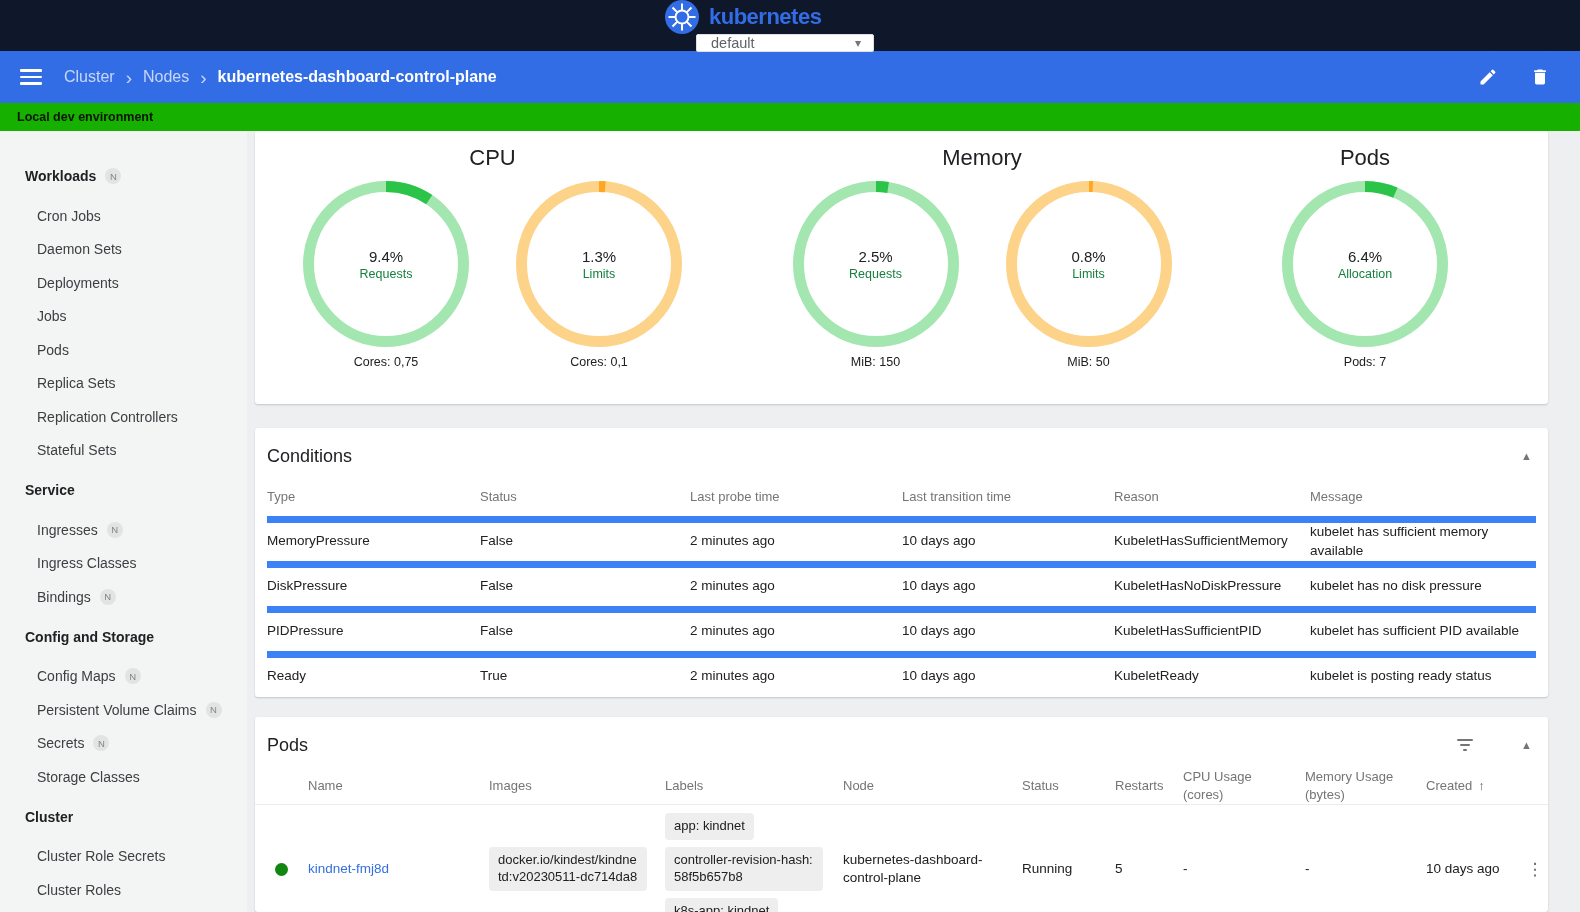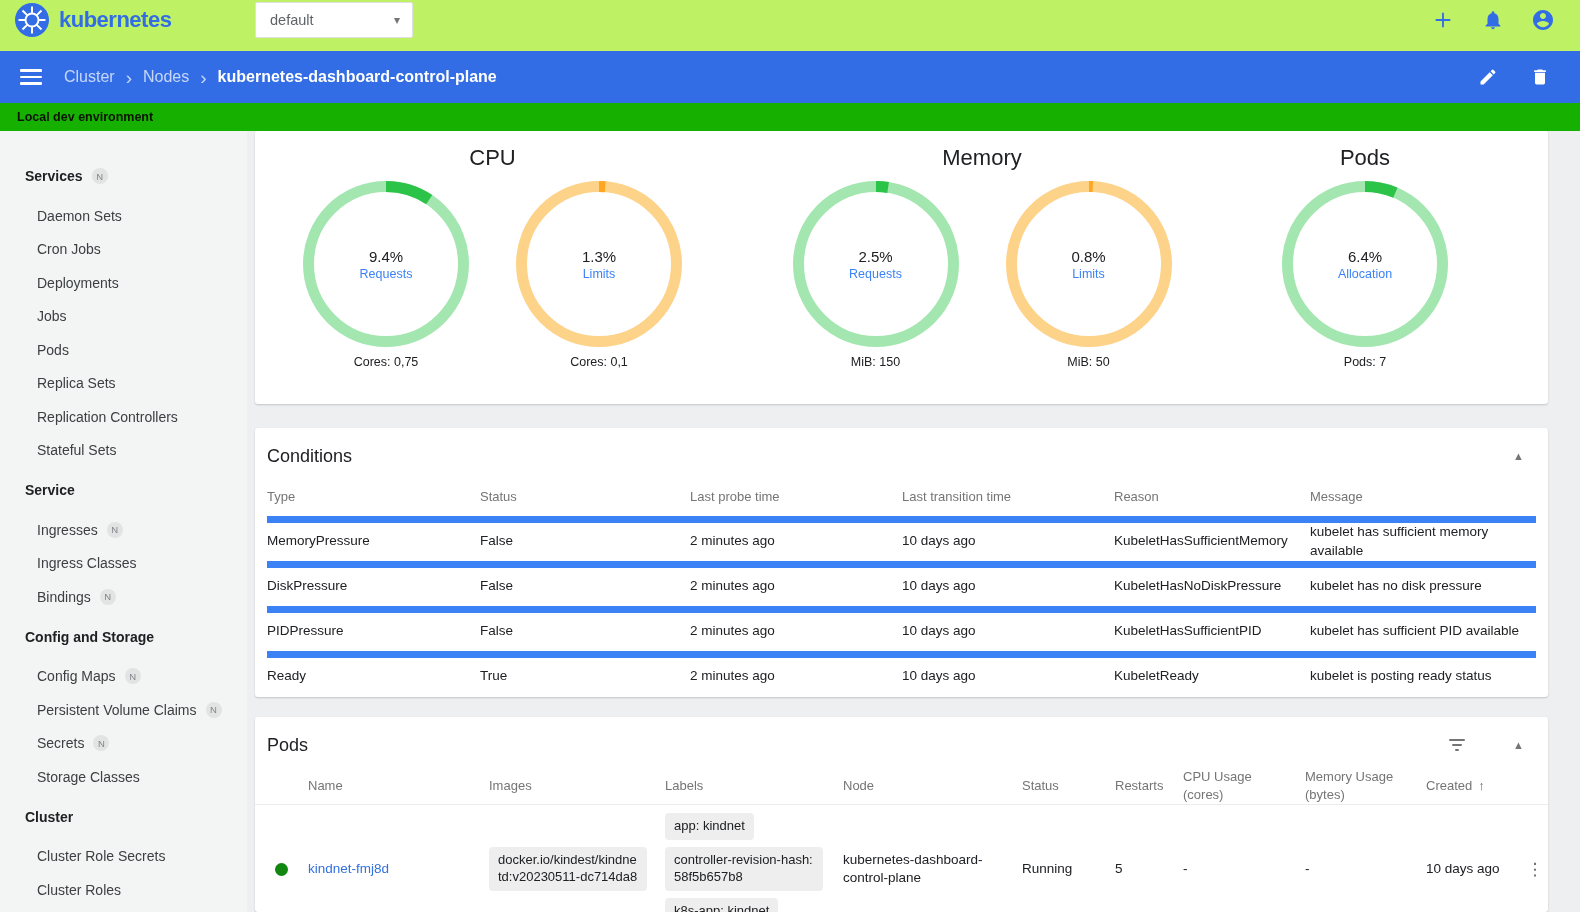--- a/index.html
+++ b/index.html
@@ -1,23 +1,23 @@
 <!DOCTYPE html>
 <html><head>
 <meta charset="utf-8">
 <style>
   * { box-sizing: border-box; }
   body { margin: 0; font-family: "Liberation Sans", sans-serif; }
   .page { position: relative; width: 1580px; height: 912px; background: #edeff0; overflow: hidden; color: #202124; }
 
   
-  .topbar { height: 51px; background: #bef264; display: flex; align-items: center; padding: 0 25px 12px 15px; }
+  .topbar { height: 51px; background: #0f172a; display: flex; align-items: center; padding: 0 25px 12px 15px; flex-direction: column; }
   .brand { display: flex; align-items: center; gap: 10px; width: 240px; cursor: pointer; }
   .brand-text { color: #326de6; font-size: 22px; font-weight: bold; letter-spacing: -0.5px; }
-  .ns-select { width: 158px; height: 36px; border: 1px solid #e0e0e0; border-radius: 2px; background: #fff;
+  .ns-select { width: 178px; height: 36px; border: 1px solid #e0e0e0; border-radius: 2px; background: #fff;
     display: flex; align-items: center; justify-content: space-between; padding: 0 12px 0 14px;
     color: #5f6368; font-size: 14.5px; cursor: pointer; }
   .caret { color: #757575; font-size: 12px; }
   .search-wrap { margin-left: 16px; width: 500px; height: 37px; background: #e9ebeb; border-radius: 2px;
     display: flex; align-items: center; gap: 20px; padding: 0 12px 0 18px; }
   .search-wrap input { border: none; outline: none; background: transparent; font-size: 15px; width: 100%;
     color: #202124; font-family: inherit; }
   .search-wrap input::placeholder { color: #9aa0a6; }
   .top-actions { margin-left: auto; display: flex; align-items: center; gap: 26px; }
   .icon-btn { width: 24px; height: 24px; display: flex; align-items: center; justify-content: center; cursor: pointer; }
@@ -50,25 +50,25 @@
   .card { background: #fff; border-radius: 3px; box-shadow: 0 1px 2px rgba(0,0,0,0.18); }
 
   
   .alloc-card { height: 273px; display: flex; justify-content: space-between; padding: 10px 100px 0 48px; margin-bottom: 24px; }
   .alloc-title { text-align: center; font-size: 22px; height: 34px; line-height: 34px; color: #202124; }
   .gauge-row { display: flex; gap: 47px; margin-top: 6px; }
   .gauge { width: 166px; }
   .gauge-wrap { position: relative; width: 166px; height: 166px; }
   .gauge-center { position: absolute; inset: 0; display: flex; flex-direction: column; align-items: center; justify-content: center; gap: 2px; }
   .g-pct { font-size: 15px; color: #202124; }
-  .g-label { font-size: 12.5px; color: #3b82f6; }
+  .g-label { font-size: 12.5px; color: #15803d; }
   .gauge-caption { text-align: center; font-size: 12.5px; color: #202124; margin-top: 8px; }
 
   
-  .card-title-row { display: flex; align-items: center; height: 44px; padding: 0 24px 0 12px; }
+  .card-title-row { display: flex; align-items: center; height: 44px; padding: 0 16px 0 12px; }
   .card-title { font-size: 18px; font-weight: 400; margin: 0; color: #202124; }
   .collapse-btn { color: #757575; font-size: 11px; cursor: pointer; }
   .right-tools { margin-left: auto; display: flex; align-items: center; gap: 44px; }
   .filter-icon { display: flex; flex-direction: column; gap: 3px; align-items: center; cursor: pointer; padding: 4px; }
   .filter-icon div { height: 2px; background: #757575; border-radius: 1px; }
 
   .cond-card { height: 269px; margin-bottom: 20px; padding-top: 6px; }
   .cond-grid { padding: 0 12px; }
   .cond-row { display: grid; grid-template-columns: 213px 210px 212px 212px 196px 1fr; align-items: center; }
   .cond-row.head .cell { color: #757575; font-size: 13px; padding: 10px 12px 10px 0; }
@@ -163,28 +163,28 @@
     </div>
   </nav>
 
   <div class="banner">
     <span>Local dev environment</span>
   </div>
 
   <div class="content">
     <aside class="sidebar" id="sidebar">
         <div class="side-header">
-          <span>Services</span>
-          <span class="badge-n">N</span>
+          <span>Workloads</span>
+          <span class="badge-n">N</span>
+        </div>
+        <div class="side-item">
+          <span>Cron Jobs</span>
         </div>
         <div class="side-item">
           <span>Daemon Sets</span>
-        </div>
-        <div class="side-item">
-          <span>Cron Jobs</span>
         </div>
         <div class="side-item">
           <span>Deployments</span>
         </div>
         <div class="side-item">
           <span>Jobs</span>
         </div>
         <div class="side-item">
           <span>Pods</span>
         </div>

